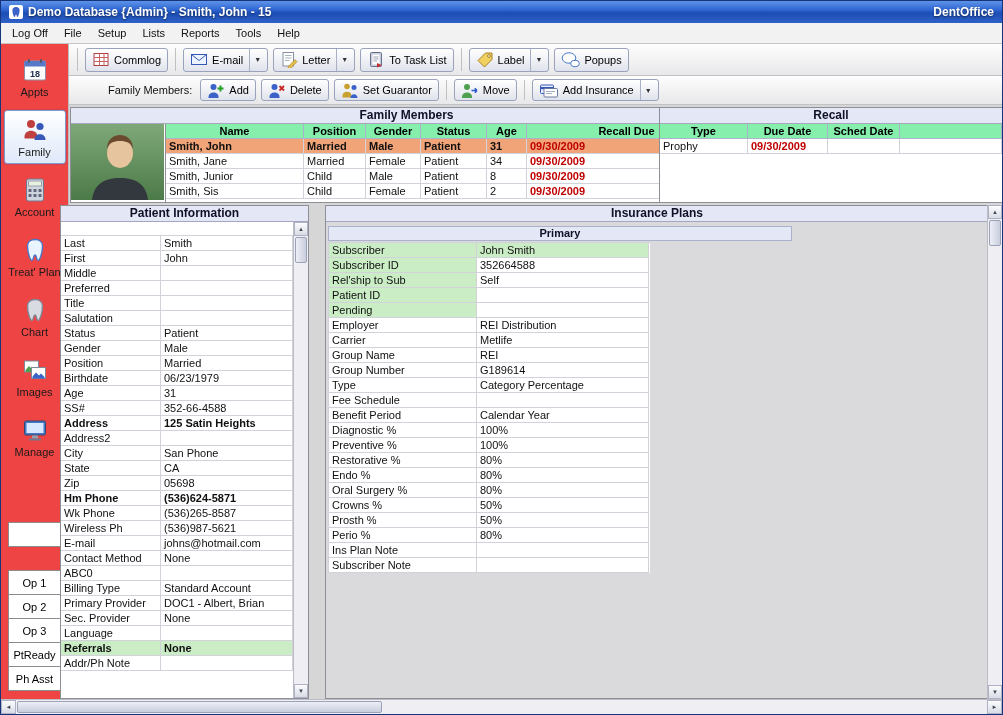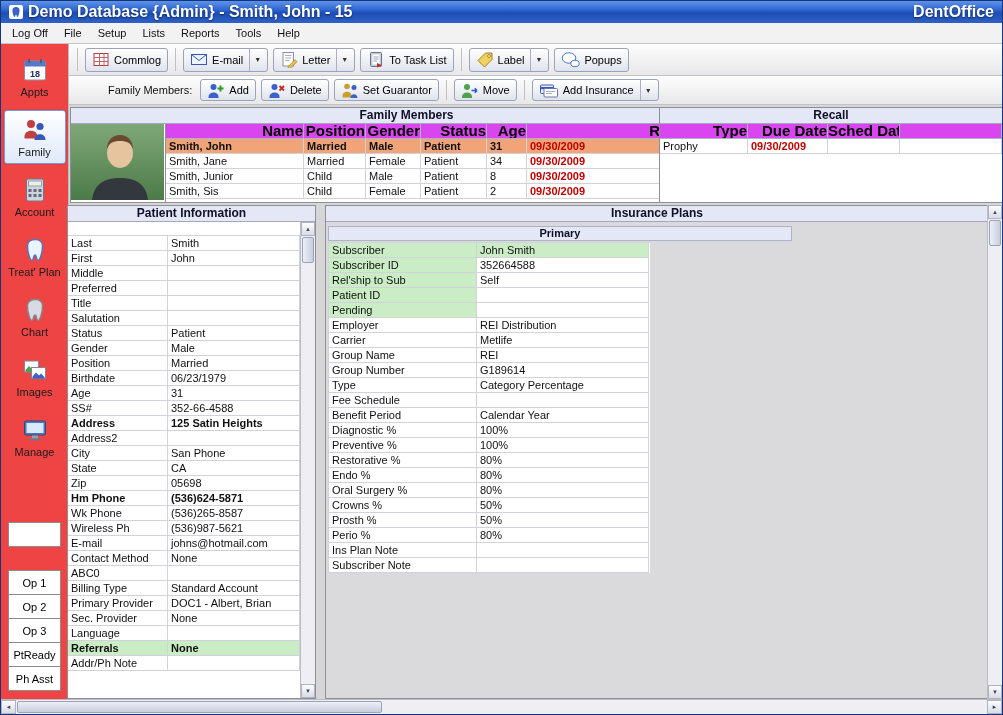--- a/index.html
+++ b/index.html
@@ -1,19 +1,19 @@
 <!DOCTYPE html>
 <html style="--sel: #F0A478; --red: #C00000; --green: #CBEDC6; --band: #E4E7F5;"><head>
 <meta charset="utf-8">
 <style>
 *{margin:0;padding:0;box-sizing:border-box;}
 html,body{background:#9AA4B0;}
 body{font-family:"Liberation Sans","DejaVu Sans",sans-serif;}
 .window{position:relative;width:1003px;height:715px;background:#D6D6D6;overflow:hidden;border:1px solid #16347C;}
-.titlebar{position:absolute;top:0;left:0;right:0;height:22px;background:linear-gradient(180deg,#5E93E8 0%,#2F66D2 40%,#1C4DB4 55%,#2F62C8 100%);display:flex;align-items:center;gap:5px;padding:0 8px;color:#FFF;font-size:16px;font-weight:bold;text-shadow:0 1px 2px rgba(0,0,0,.55);}
+.titlebar{position:absolute;top:0;left:0;right:0;height:22px;background:linear-gradient(180deg,#5E93E8 0%,#2F66D2 40%,#1C4DB4 55%,#2F62C8 100%);display:flex;align-items:center;gap:5px;padding:0 8px;color:#FFF;font-size:12px;font-weight:bold;text-shadow:0 1px 2px rgba(0,0,0,.55);}
 .titlebar .brand{margin-left:auto;}
 .menubar{position:absolute;top:22px;left:0;right:0;height:21px;background:#F2F2F2;border-bottom:1px solid #C6C6C6;display:flex;align-items:stretch;padding-left:3px;font-size:11px;text-align:center;}
 .menu-item{display:flex;align-items:center;padding:0 8px;color:#111;}
 .sidebar{position:absolute;top:43px;left:0;width:68px;bottom:15px;background:#ef4444;border-right:1px solid #BCBCBC;}
 .smod{width:62px;margin:6px auto 0;height:54px;display:flex;flex-direction:column;align-items:center;justify-content:center;gap:2px;border:1px solid transparent;border-radius:3px;}
 .smod.selected{border-color:#7E99CC;background:linear-gradient(180deg,#FFF,#DFE9FA);box-shadow:0 0 2px rgba(60,90,160,.5);}
 .sicon{height:28px;display:flex;align-items:center;}
 .slab{font-size:11px;color:#1A1A1A;white-space:nowrap;}
 .ops{position:absolute;left:7px;bottom:8px;}
 .opcell{width:53px;height:25px;margin-top:-1px;border:1px solid #8C8C8C;background:#FFF;display:flex;align-items:center;justify-content:center;font-size:11px;}
@@ -27,33 +27,33 @@
 .ticon{display:flex;align-items:center;}
 .arr{font-size:7px;color:#333;border-left:1px solid #AAB0C4;padding-left:4px;margin-left:2px;align-self:stretch;display:flex;align-items:center;}
 .tsep{width:1px;align-self:stretch;margin:4px 2px;background:#C0C0C4;}
 .contentbg{position:absolute;left:68px;top:104px;right:0;bottom:15px;background:#D6D6D6;}
 .panel{position:absolute;background:#FFF;border:1px solid #8E8E96;}
 .panel-title{height:16px;line-height:15px;background:var(--band,#E4E7F5);border-bottom:1px solid #A6A6BE;text-align:center;font-size:12px;font-weight:bold;color:#101028;}
 .family-panel{left:69px;top:106px;width:673px;height:96px;}
 .family-body{display:flex;height:78px;}
 .photo{width:95px;flex:none;border-right:1px solid #8E8E96;}
 .fam-grid{flex:1;display:grid;grid-template-columns:138px 62px 55px 66px 40px 1fr;grid-auto-rows:15px;align-content:start;font-size:11px;overflow:hidden;}
-.hc{background:#d946ef;font-weight:bold;text-align:right;border-right:1px solid #ACB2CC;border-bottom:1px solid #ACB2CC;line-height:14px;white-space:nowrap;overflow:hidden;font-size:15px;}
+.hc{background:#86efac;font-weight:bold;text-align:center;border-right:1px solid #ACB2CC;border-bottom:1px solid #ACB2CC;line-height:14px;white-space:nowrap;overflow:hidden;font-size:11px;}
 .c{padding:0 3px;line-height:14px;border-right:1px solid #D2D2DA;border-bottom:1px solid #D2D2DA;white-space:nowrap;overflow:hidden;color:#101010;}
 .selrow{background:var(--sel,#F0A478);font-weight:bold;}
 .red{color:var(--red,#C00000);font-weight:bold;}
 .green{background:var(--green,#CBEDC6);}
 .bold{font-weight:bold;}
 .vscroll{width:15px;flex:none;background:#EFEFF3;border-left:1px solid #BCBCC4;display:flex;flex-direction:column;}
 .sbtn{height:14px;flex:none;display:flex;align-items:center;justify-content:center;font-size:6px;color:#404858;background:linear-gradient(180deg,#FCFCFD,#D9DCE6);border:1px solid #AEB2C4;}
 .strack{flex:1;display:flex;flex-direction:column;padding:1px;}
 .sthumb{height:26px;background:linear-gradient(90deg,#EDEFF6,#C9CEDE);border:1px solid #9CA2B8;border-radius:2px;}
 .recall-panel{left:658px;top:106px;width:344px;height:96px;}
 .recall-grid{display:grid;grid-template-columns:88px 80px 72px 1fr;grid-auto-rows:15px;align-content:start;font-size:11px;}
-.pat-panel{left:66px;top:204px;width:249px;height:494px;display:flex;flex-direction:column;}
+.pat-panel{left:59px;top:204px;width:249px;height:494px;display:flex;flex-direction:column;}
 .pat-body{flex:1;display:flex;min-height:0;}
 .patwrap{flex:1;padding-top:13px;min-width:0;}
 .pat-grid{display:grid;grid-template-columns:100px 1fr;grid-auto-rows:15px;align-content:start;font-size:11px;border-top:1px solid #D2D2DA;}
 .ins-panel{left:324px;top:204px;width:664px;height:494px;background:#DADADC;}
 .primary-band{margin:4px 0 0 2px;width:464px;height:15px;background:var(--band,#E4E7F5);border:1px solid #ACB2CC;text-align:center;font-size:11px;font-weight:bold;line-height:13px;color:#101028;}
 .ins-grid{margin:1px 0 0 2px;width:322px;display:grid;grid-template-columns:148px 172px;grid-auto-rows:15px;align-content:start;font-size:11px;background:#FFF;border-top:1px solid #D2D2DA;border-left:1px solid #D2D2DA;}
 .right-vscroll{position:absolute;right:0;top:204px;width:15px;height:494px;background:#EFEFF3;border-left:1px solid #BCBCC4;display:flex;flex-direction:column;}
 .hscroll{position:absolute;left:0;right:0;bottom:0;height:15px;background:#EFEFF3;border-top:1px solid #BCBCC4;display:flex;}
 .hbtn{width:15px;flex:none;display:flex;align-items:center;justify-content:center;font-size:6px;color:#404858;background:linear-gradient(180deg,#FCFCFD,#D9DCE6);border:1px solid #AEB2C4;}
 .htrack{flex:1;padding:1px;display:flex;}

